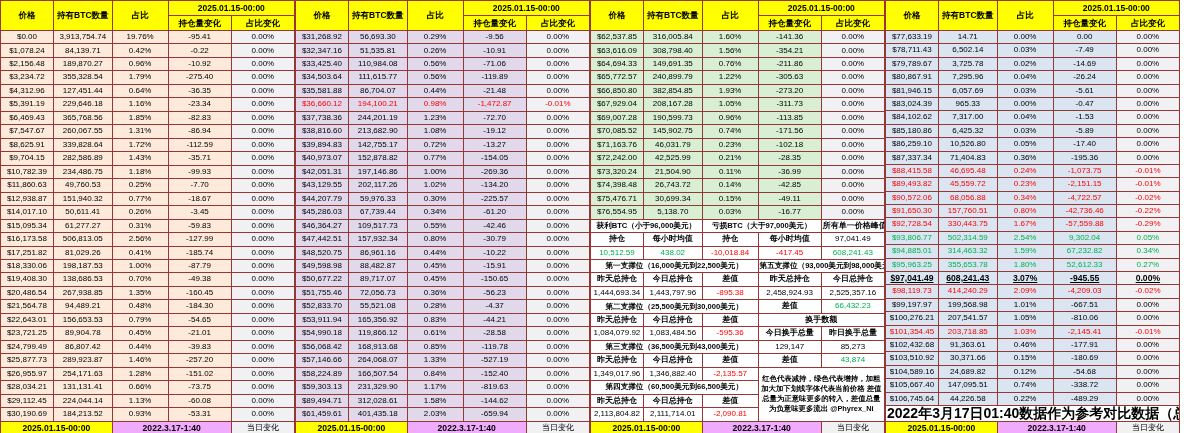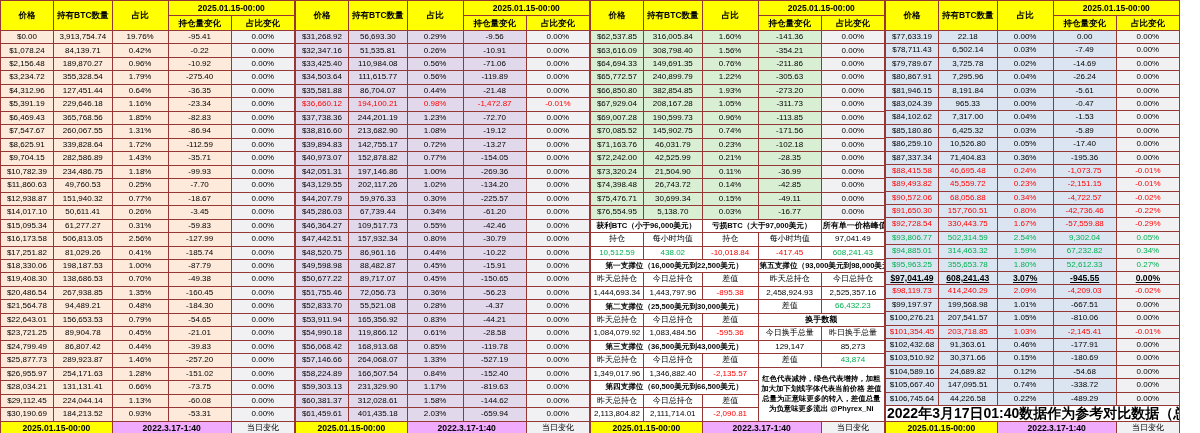--- a/index.html
+++ b/index.html
@@ -11,21 +11,21 @@
   
   .theme-orange tbody td{background:#fdeada;}
   .theme-purple tbody td{background:#e1d9eb;}
   .theme-green  tbody td{background:#d9efd3;}
   .theme-blue   tbody td{background:#dbe5f1;}
   .grp tbody td.col4{background:#f1f1f4;}
   
   .grp tbody tr.sum td{background:#ffffff;}
   .grp td.ylw{background:#ffff00;font-weight:bold;font-size:7.6px;}
   .grp td.pink{background:#f2dcdb;font-weight:bold;}
-  .grp td.lbl{font-weight:normal;margin-top:44px;}
+  .grp td.lbl{font-weight:bold;margin-top:44px;}
   .grp td.legend{font-size:7.4px;white-space:normal;line-height:1.35;font-weight:bold;}
   .grp td.note{background:#ffffff;font-weight:bold;font-size:14px;}
   
   .c-red{color:#ff0000 !important;}
   .c-green{color:#00b050 !important;}
   tr.row-red td{color:#ff0000;}
   tr.row-green td{color:#00b050;}
   tr.row-current td{font-weight:bold;font-size:8.6px;text-decoration:underline;}
   
   .grp tfoot td{background:#ffffff;height:14px;}
@@ -474,21 +474,21 @@
           <td class="col4">0.00%</td>
         </tr>
         <tr>
           <td>$59,303.13</td>
           <td>231,329.90</td>
           <td>1.17%</td>
           <td>-819.63</td>
           <td class="col4">0.00%</td>
         </tr>
         <tr>
-          <td>$60,381.37</td>
+          <td>$89,494.71</td>
           <td>312,028.61</td>
           <td>1.58%</td>
           <td>-144.62</td>
           <td class="col4">0.00%</td>
         </tr>
         <tr>
           <td>$61,459.61</td>
           <td>401,435.18</td>
           <td>2.03%</td>
           <td>-659.94</td>
@@ -733,21 +733,21 @@
           <th colspan="2">2025.01.15-00:00</th>
         </tr>
         <tr>
           <th>持仓量变化</th>
           <th>占比变化</th>
         </tr>
       </thead>
       <tbody>
         <tr>
           <td>$77,633.19</td>
-          <td>22.18</td>
+          <td>14.71</td>
           <td>0.00%</td>
           <td>0.00</td>
           <td class="col4">0.00%</td>
         </tr>
         <tr>
           <td>$78,711.43</td>
           <td>6,502.14</td>
           <td>0.03%</td>
           <td>-7.49</td>
           <td class="col4">0.00%</td>
@@ -761,21 +761,21 @@
         </tr>
         <tr>
           <td>$80,867.91</td>
           <td>7,295.96</td>
           <td>0.04%</td>
           <td>-26.24</td>
           <td class="col4">0.00%</td>
         </tr>
         <tr>
           <td>$81,946.15</td>
-          <td>8,191.84</td>
+          <td>6,057.69</td>
           <td>0.03%</td>
           <td>-5.61</td>
           <td class="col4">0.00%</td>
         </tr>
         <tr>
           <td>$83,024.39</td>
           <td>965.33</td>
           <td>0.00%</td>
           <td>-0.47</td>
           <td class="col4">0.00%</td>

